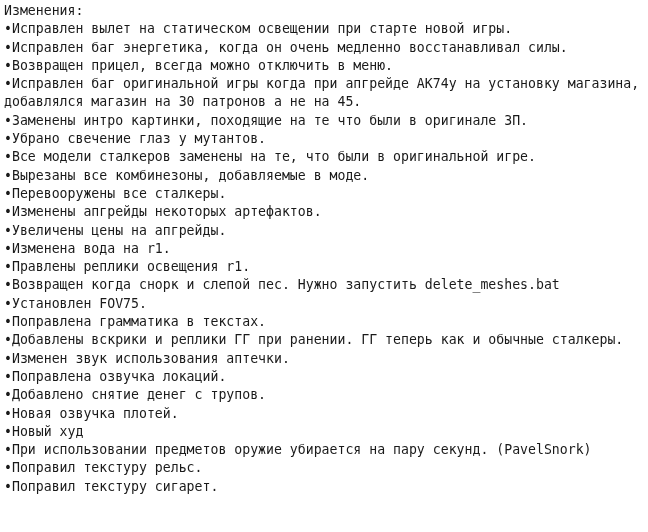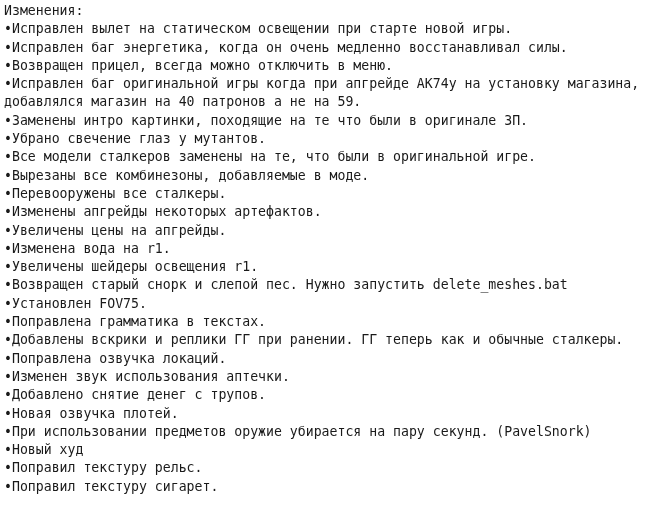--- a/index.html
+++ b/index.html
@@ -35,36 +35,36 @@
 </head>
 <body>
 
 <div class="page">
   <div class="line">Изменения:</div>
   <div id="changelog-list">
       <div class="line"><span class="bullet">•</span><span>Исправлен вылет на статическом освещении при старте новой игры.</span></div>
       <div class="line"><span class="bullet">•</span><span>Исправлен баг энергетика, когда он очень медленно восстанавливал силы.</span></div>
       <div class="line"><span class="bullet">•</span><span>Возвращен прицел, всегда можно отключить в меню.</span></div>
       <div class="line"><span class="bullet">•</span><span>Исправлен баг оригинальной игры когда при апгрейде АК74у на установку магазина,
-добавлялся магазин на 40 патронов а не на 59.</span></div>
+добавлялся магазин на 30 патронов а не на 45.</span></div>
       <div class="line"><span class="bullet">•</span><span>Заменены интро картинки, походящие на те что были в оригинале ЗП.</span></div>
       <div class="line"><span class="bullet">•</span><span>Убрано свечение глаз у мутантов.</span></div>
       <div class="line"><span class="bullet">•</span><span>Все модели сталкеров заменены на те, что были в оригинальной игре.</span></div>
       <div class="line"><span class="bullet">•</span><span>Вырезаны все комбинезоны, добавляемые в моде.</span></div>
       <div class="line"><span class="bullet">•</span><span>Перевооружены все сталкеры.</span></div>
       <div class="line"><span class="bullet">•</span><span>Изменены апгрейды некоторых артефактов.</span></div>
       <div class="line"><span class="bullet">•</span><span>Увеличены цены на апгрейды.</span></div>
       <div class="line"><span class="bullet">•</span><span>Изменена вода на r1.</span></div>
-      <div class="line"><span class="bullet">•</span><span>Увеличены шейдеры освещения r1.</span></div>
-      <div class="line"><span class="bullet">•</span><span>Возвращен старый снорк и слепой пес. Нужно запустить delete_meshes.bat</span></div>
+      <div class="line"><span class="bullet">•</span><span>Правлены реплики освещения r1.</span></div>
+      <div class="line"><span class="bullet">•</span><span>Возвращен когда снорк и слепой пес. Нужно запустить delete_meshes.bat</span></div>
       <div class="line"><span class="bullet">•</span><span>Установлен FOV75.</span></div>
       <div class="line"><span class="bullet">•</span><span>Поправлена грамматика в текстах.</span></div>
       <div class="line"><span class="bullet">•</span><span>Добавлены вскрики и реплики ГГ при ранении. ГГ теперь как и обычные сталкеры.</span></div>
+      <div class="line"><span class="bullet">•</span><span>Изменен звук использования аптечки.</span></div>
       <div class="line"><span class="bullet">•</span><span>Поправлена озвучка локаций.</span></div>
-      <div class="line"><span class="bullet">•</span><span>Изменен звук использования аптечки.</span></div>
       <div class="line"><span class="bullet">•</span><span>Добавлено снятие денег с трупов.</span></div>
       <div class="line"><span class="bullet">•</span><span>Новая озвучка плотей.</span></div>
+      <div class="line"><span class="bullet">•</span><span>Новый худ</span></div>
       <div class="line"><span class="bullet">•</span><span>При использовании предметов оружие убирается на пару секунд. (PavelSnork)</span></div>
-      <div class="line"><span class="bullet">•</span><span>Новый худ</span></div>
       <div class="line"><span class="bullet">•</span><span>Поправил текстуру рельс.</span></div>
       <div class="line"><span class="bullet">•</span><span>Поправил текстуру сигарет.</span></div>
     </div>
 </div>
 
 </body></html>

